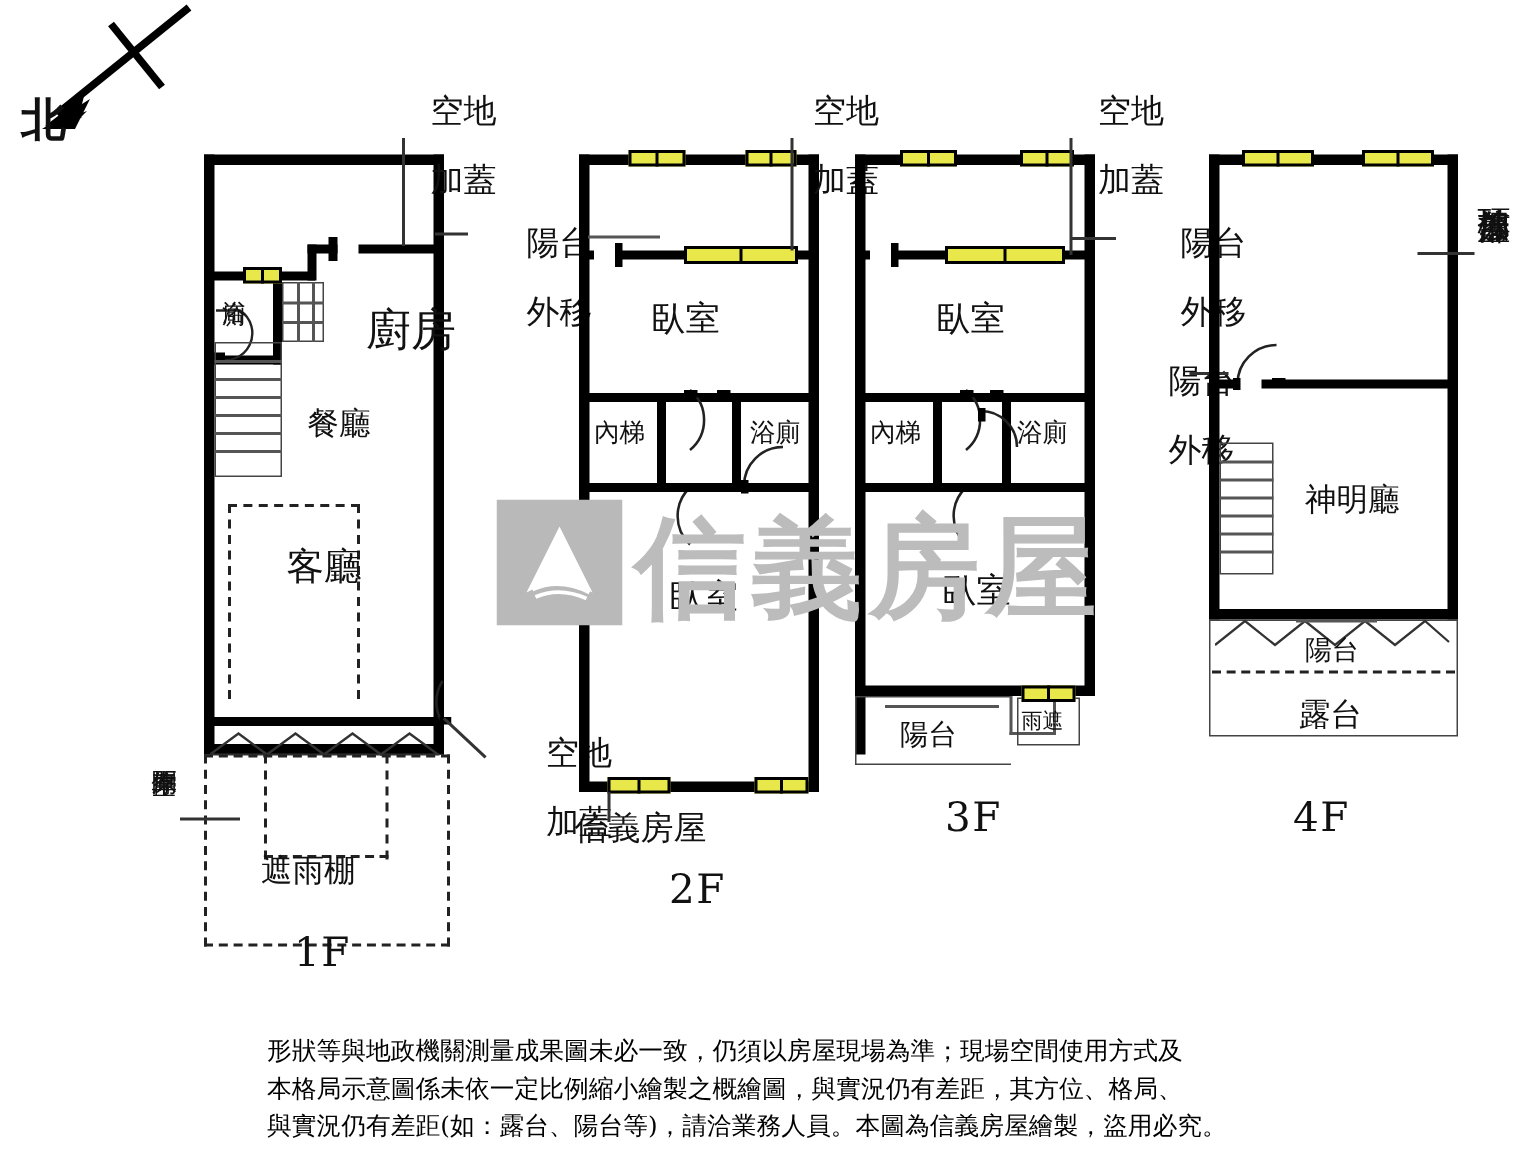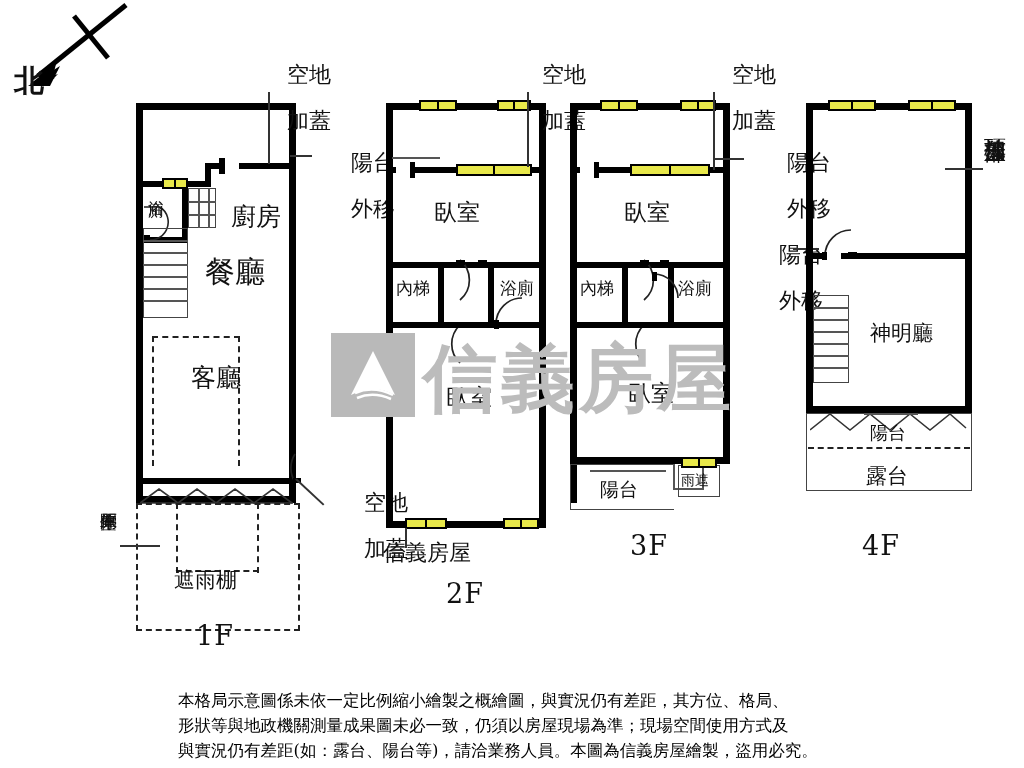--- a/index.html
+++ b/index.html
@@ -92,22 +92,22 @@
     <svg class="abs" style="left:140px;top:487px;" width="155" height="18">
       <polyline points="0,16 19,2 38,16 57,2 76,16 95,2 114,16 133,2 152,16" fill="none" stroke="#333" stroke-width="1.6"></polyline>
       <line x1="0" y1="16" x2="153" y2="16" stroke="#333" stroke-width="1.4"></line>
     </svg>
 
     <div class="dashbox" style="left:136px;top:503px;width:164px;height:128px;"></div>
     <div class="dashline" style="left:176px;top:503px;width:0px;height:70px;border-top:none;border-left:2px dashed #222;"></div>
     <div class="dashline" style="left:176px;top:570px;width:83px;"></div>
     <div class="dashline" style="left:257px;top:503px;width:0px;height:70px;border-top:none;border-left:2px dashed #222;"></div>
 
-    <div class="room" style="left:231px;top:200px;font-size:25px;">廚房</div>
-    <div class="room" style="left:205px;top:252px;font-size:30px;">餐廳</div>
+    <div class="room" style="left:244px;top:200px;font-size:30px;">廚房</div>
+    <div class="room" style="left:205px;top:268px;font-size:21px;">餐廳</div>
     <div class="room" style="left:191px;top:361px;font-size:25px;">客廳</div>
     <div class="room vert" style="left:148px;top:188px;font-size:16px;">浴廁</div>
     <div class="room" style="left:174px;top:566px;font-size:21px;">遮雨棚</div>
 
     <div class="lbl" style="left:245px;top:40px;font-size:22px;text-align:center;">
       <span>空地</span><br>
       <span>加蓋</span>
     </div>
     <div class="leader" style="left:268px;top:92px;width:1.8px;height:72px;"></div>
 
@@ -319,18 +319,18 @@
       <rect x="0" y="0" width="84" height="84" fill="#b9b9b9"></rect>
       <path d="M42 18 L64 62 Q42 50 20 62 Z" fill="#ffffff"></path>
       <path d="M24 60 Q42 52 62 62" stroke="#ffffff" stroke-width="2.5" fill="none"></path>
       <path d="M26 65 Q42 58 60 66" stroke="#ffffff" stroke-width="2.5" fill="none"></path>
     </svg>
   </div>
   <div class="wm" style="left:423px;top:330px;font-size:74px;font-weight:bold;color:#bcbcbc;
               font-family:'DejaVu Serif','Liberation Serif',serif;letter-spacing:4px;">信義房屋</div>
 
   <div class="disclaimer" style="left:178px;top:688px;width:770px;">
+    <div>形狀等與地政機關測量成果圖未必一致，仍須以房屋現場為準；現場空間使用方式及</div>
     <div>本格局示意圖係未依一定比例縮小繪製之概繪圖，與實況仍有差距，其方位、格局、</div>
-    <div>形狀等與地政機關測量成果圖未必一致，仍須以房屋現場為準；現場空間使用方式及</div>
     <div>與實況仍有差距(如：露台、陽台等)，請洽業務人員。本圖為信義房屋繪製，盜用必究。</div>
   </div>
 
 </div>
 
 </body></html>

